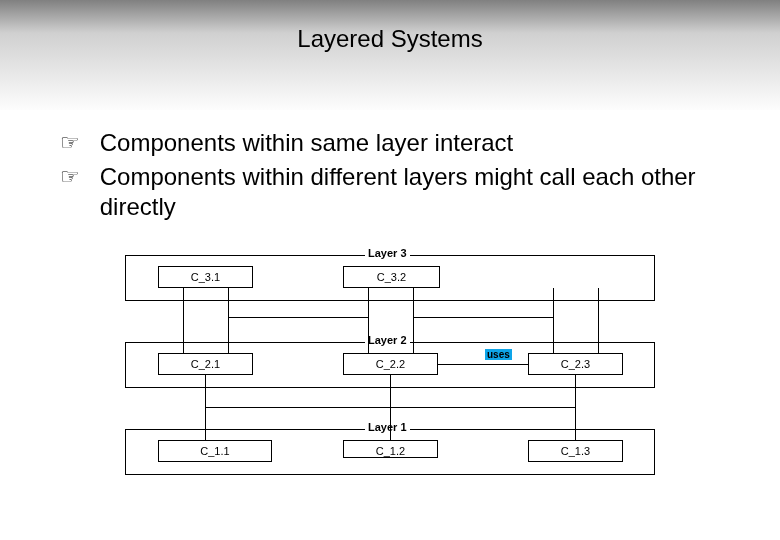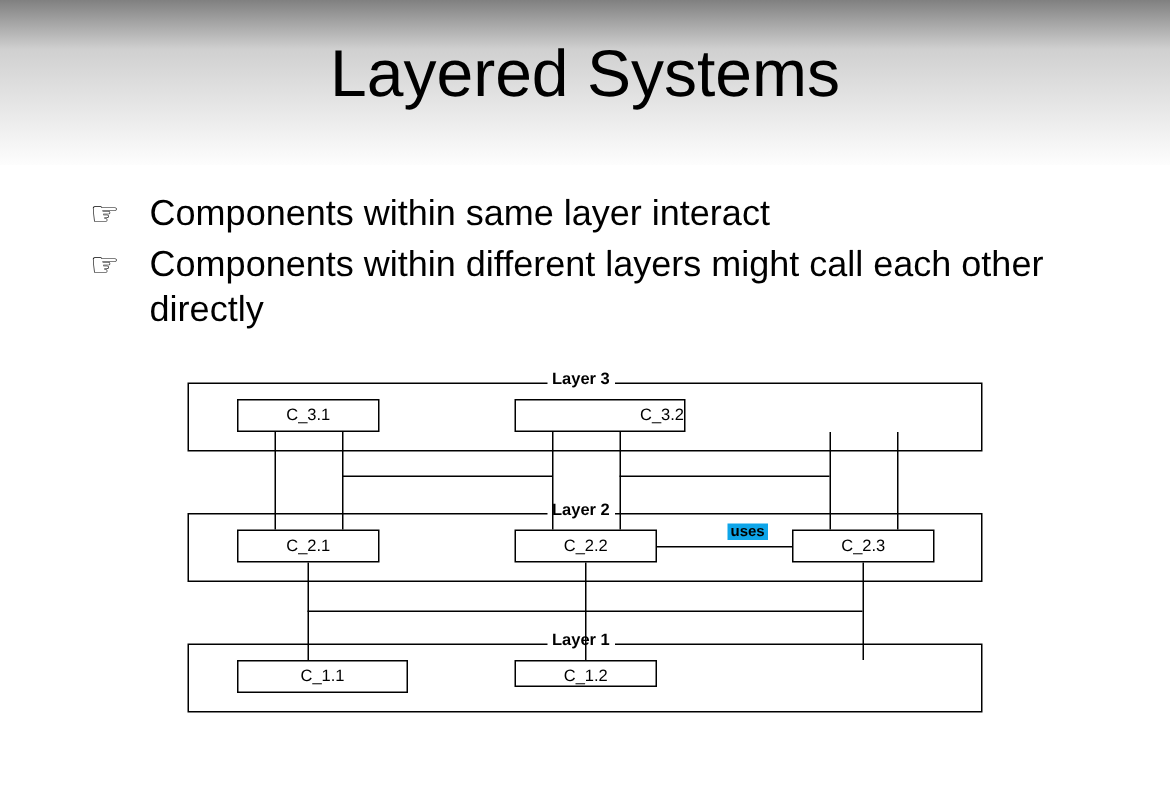--- a/index.html
+++ b/index.html
@@ -15,21 +15,21 @@
     width: 100%;
     height: 110px;
     background: linear-gradient(to bottom, #808080 0%, #d0d0d0 30%, #fdfdfd 100%);
     position: relative;
   }
   .title {
     position: absolute;
     top: 25px;
     width: 100%;
     text-align: center;
-    font-size: 44px;
+    font-size: 24px;
     color: #000;
   }
   .bullets {
     margin: 18px 40px 0 60px;
   }
   .bullet-row {
     display: flex;
     align-items: flex-start;
     margin-bottom: 4px;
   }
@@ -110,32 +110,33 @@
     <span class="bullet-text">Components within different layers might call each other directly</span>
   </div>
 </div>
 
 <div class="diagram-wrap">
   <div class="diagram">
 
     <div class="layer-box" style="left:0;top:8px;width:528px;height:44px;"></div>
     <div class="layer-label" style="left:240px;top:0;">Layer 3</div>
     <div class="comp-box" style="left:33px;top:19px;width:95px;height:22px;">C_3.1</div>
-    <div class="comp-box" style="left:218px;top:19px;width:114px;height:22px;text-align:right;">C_3.2</div>
+    <div class="comp-box" style="left:218px;top:19px;width:97px;height:22px;">C_3.2</div>
 
     <div class="layer-box" style="left:0;top:95px;width:528px;height:44px;"></div>
     <div class="layer-label" style="left:240px;top:87px;">Layer 2</div>
     <div class="comp-box" style="left:33px;top:106px;width:95px;height:22px;">C_2.1</div>
     <div class="comp-box" style="left:218px;top:106px;width:95px;height:22px;">C_2.2</div>
     <div class="comp-box" style="left:403px;top:106px;width:95px;height:22px;">C_2.3</div>
 
     <div class="layer-box" style="left:0;top:182px;width:528px;height:44px;"></div>
     <div class="layer-label" style="left:240px;top:174px;">Layer 1</div>
     <div class="comp-box" style="left:33px;top:193px;width:114px;height:22px;">C_1.1</div>
     <div class="comp-box" style="left:218px;top:193px;width:95px;height:18px;">C_1.2</div>
+    <div class="comp-box" style="left:403px;top:193px;width:95px;height:22px;">C_1.3</div>
 
     <div class="conn conn-v" style="left:58px;top:41px;height:65px;"></div>
     <div class="conn conn-v" style="left:103px;top:41px;height:65px;"></div>
 
     <div class="conn conn-v" style="left:243px;top:41px;height:65px;"></div>
     <div class="conn conn-v" style="left:288px;top:41px;height:65px;"></div>
 
     <div class="conn conn-v" style="left:428px;top:41px;height:65px;"></div>
     <div class="conn conn-v" style="left:473px;top:41px;height:65px;"></div>
 

